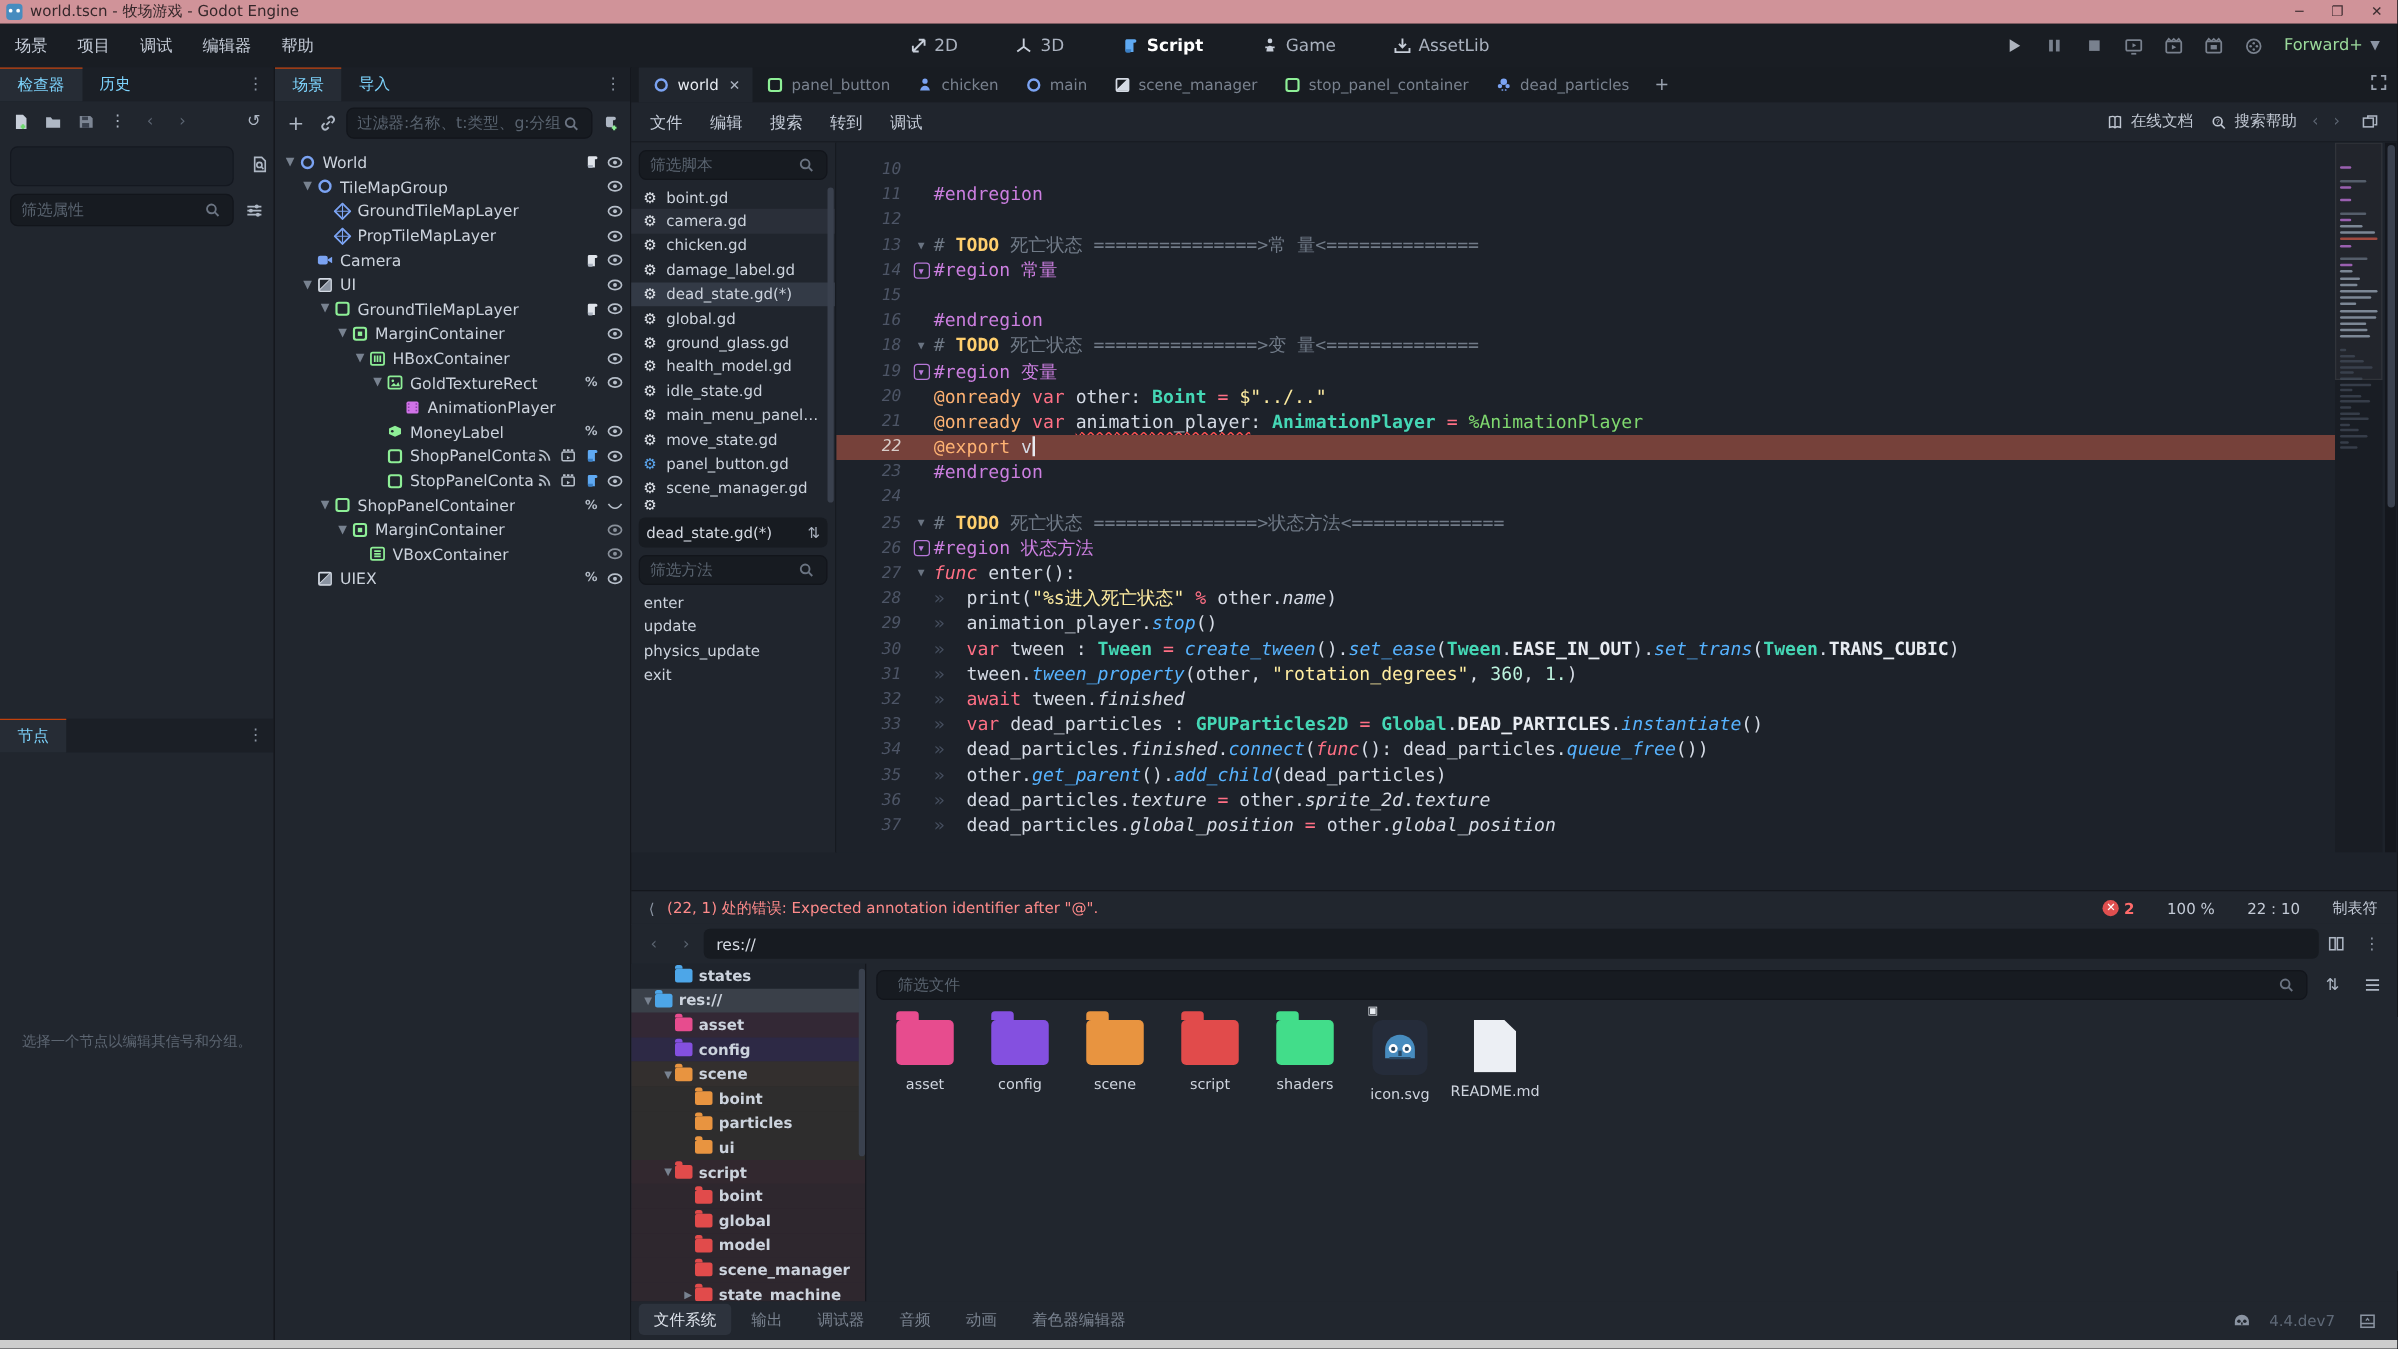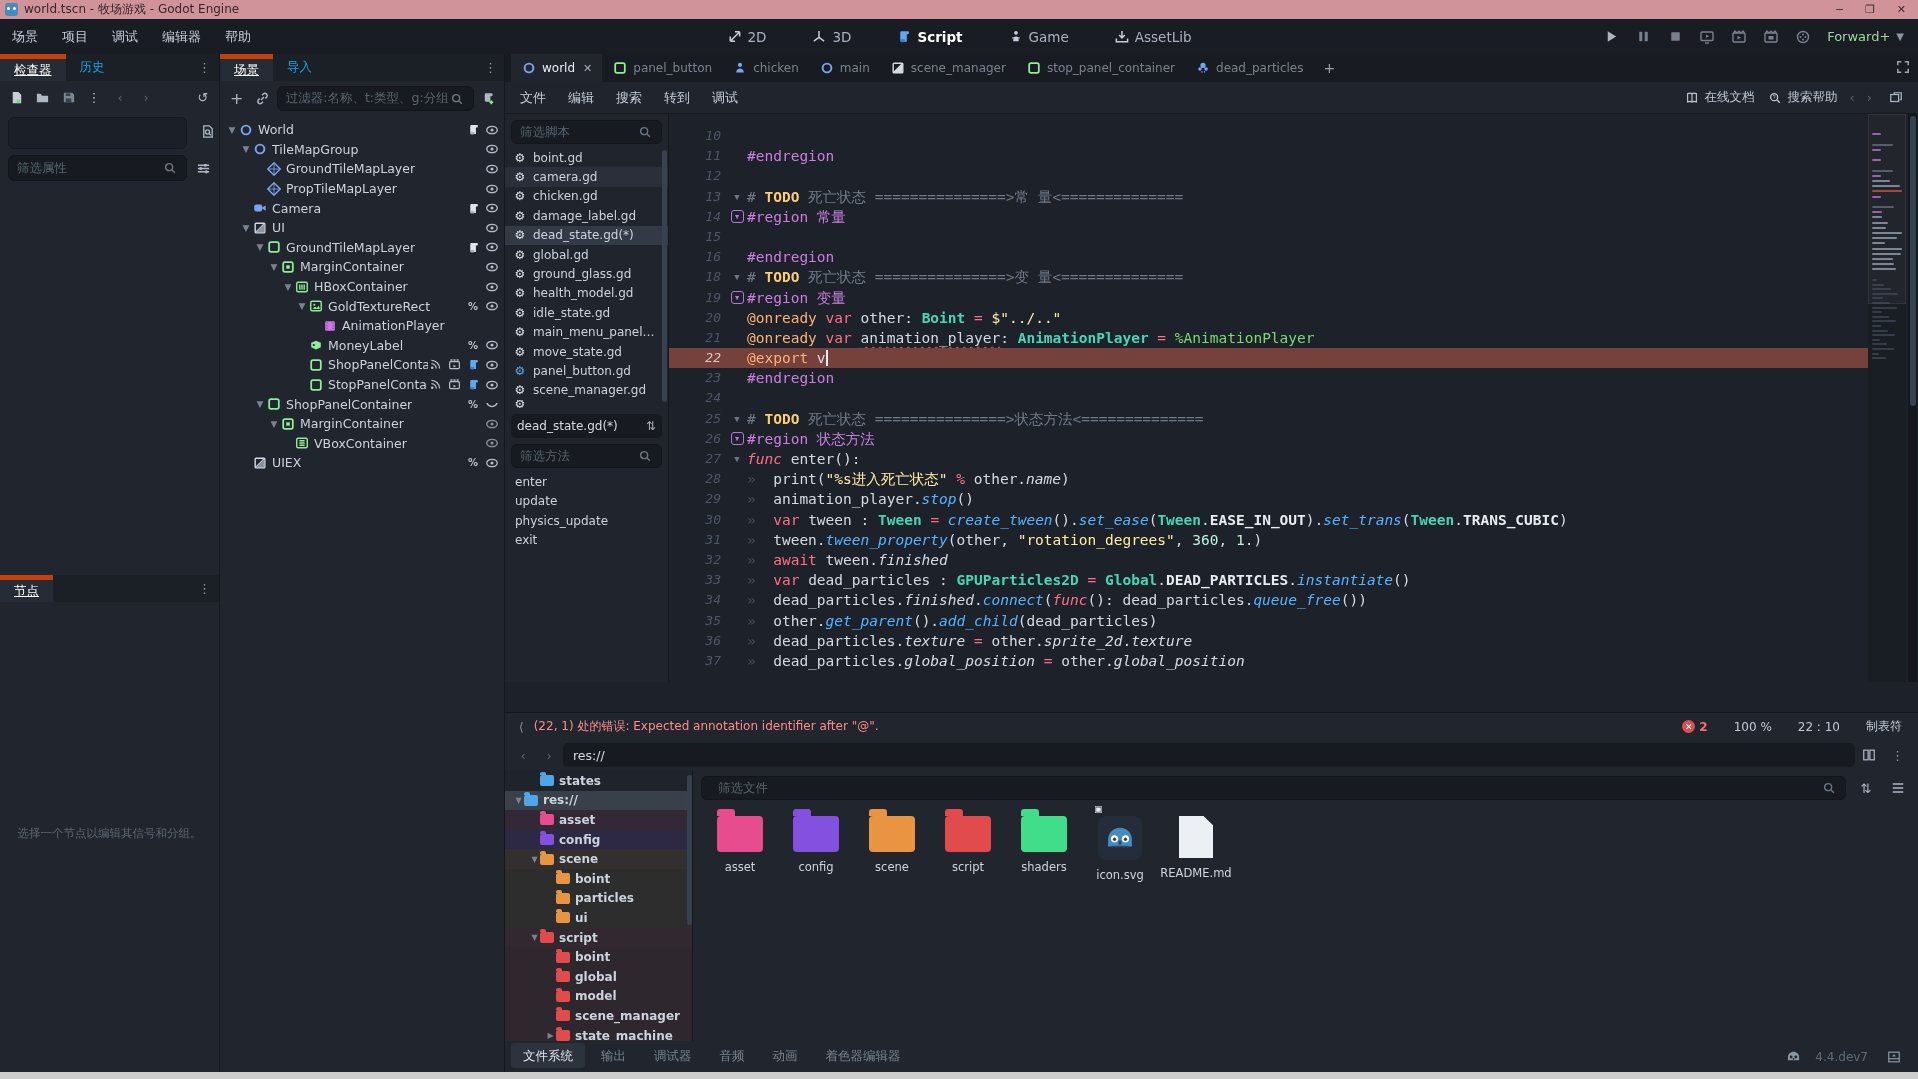--- a/index.html
+++ b/index.html
@@ -21,22 +21,22 @@
   #workspaces{position:absolute;left:50%;transform:translateX(-50%);display:flex;gap:25px;align-items:center;}
   .ws{display:flex;align-items:center;gap:5px;padding:4px 10px;color:#aab2bf;font-size:13.5px;}
   .ws.active{color:#fff;font-weight:bold;}
   #playbar{margin-left:auto;display:flex;align-items:center;gap:16px;padding-right:14px;}
   .pb-icon{width:16px;height:16px;opacity:.85;}
   #renderer{color:#9bd99b;font-size:13px;display:flex;align-items:center;gap:6px;}
   #renderer .chev{color:#8b94a3;font-size:10px;}
   
   .dock{background:#21262e;}
   .dock-tabs{display:flex;align-items:center;height:27px;background:#1b1f26;}
-  .dock-tab{padding:5px 14px;font-size:12.5px;color:#0ea5e9;height:27px;box-sizing:border-box;display:flex;align-items:center;gap:4px;}
-  .dock-tab.active{background:#262c35;color:#ffffff;border-top:5px solid #c2410c;text-decoration:underline;}
+  .dock-tab{padding:5px 14px;font-size:12.5px;color:#7dd3fc;height:27px;box-sizing:border-box;display:flex;align-items:center;gap:4px;}
+  .dock-tab.active{background:#262c35;color:#7dd3fc;border-top:1px solid #c2410c;}
   .dots{margin-left:auto;color:#8a93a1;padding:0 8px;font-size:13px;}
   .field{background:#171b21;border:1px solid #12151b;border-radius:6px;color:#59636f;
     display:flex;align-items:center;padding:0 8px;font-size:12.5px;height:26px;box-sizing:border-box;}
   .field .ph{flex:1;white-space:nowrap;overflow:hidden;}
   .ico{display:inline-flex;align-items:center;justify-content:center;width:16px;height:16px;flex:none;}
   .ico svg{display:block;}
   .tbtn{display:inline-flex;align-items:center;justify-content:center;width:24px;height:24px;color:#aeb7c4;}
   
   #inspector{left:0;top:54px;width:219px;height:1018px;}
   #insp-toolbar{display:flex;align-items:center;gap:2px;padding:4px 4px;}

